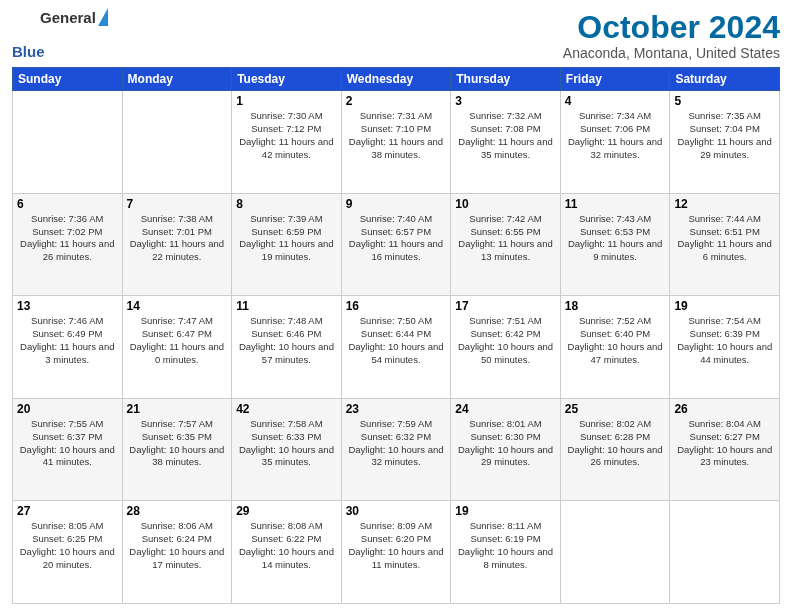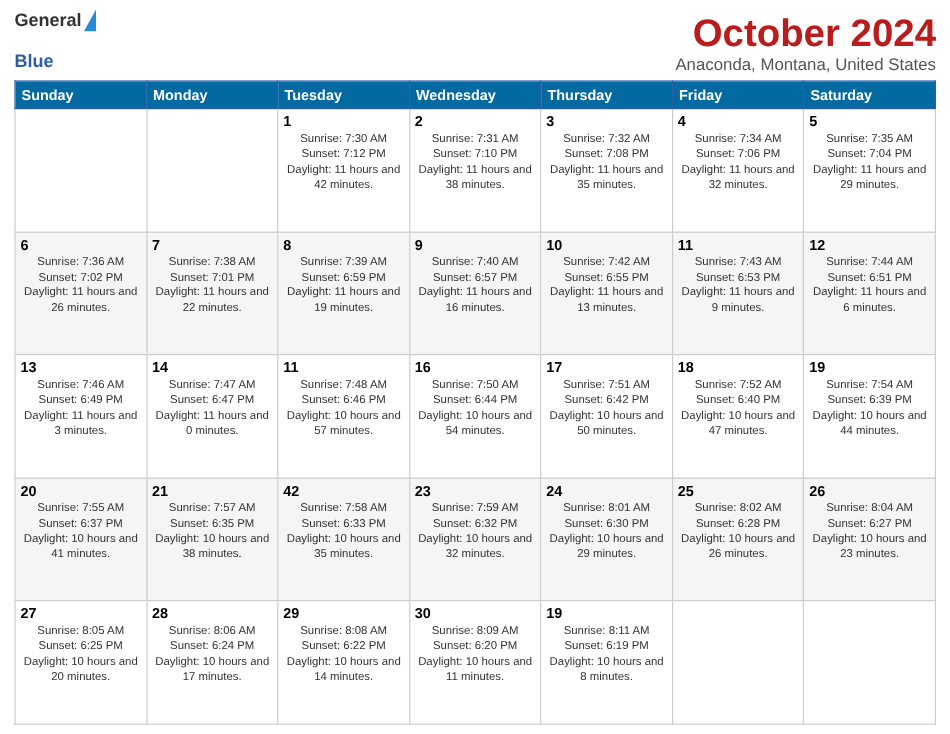--- a/index.html
+++ b/index.html
@@ -27,53 +27,53 @@
     .logo {
       display: flex;
       align-items: center;
       gap: 4px;
     }
     .logo-text {
       font-size: 15px;
       font-weight: bold;
       line-height: 1.1;
     }
-    .logo-general { color: #333; }
+    .logo-general { color: #333; margin-left: 28px; }
     .logo-blue { color: #2b5ea7; margin-top: 17px; }
     .logo-triangle {
       width: 0;
       height: 0;
       border-left: 10px solid transparent;
       border-bottom: 18px solid #2b8ad4;
       margin-left: 2px;
       margin-top: -2px;
     }
     .title-block {
       text-align: right;
     }
     .title-block h1 {
       font-size: 32px;
       font-weight: bold;
-      color: #b91c1c;
+      color: #0369a1;
       line-height: 1.1;
     }
     .title-block h2 {
       font-size: 14px;
       color: #555;
       font-weight: normal;
     }
     .calendar {
       flex: 1;
       border: 1px solid #ccc;
       border-collapse: collapse;
       width: 100%;
       table-layout: fixed;
     }
     .calendar thead tr th {
-      background: #0369a1;
+      background: #1d4ed8;
       color: #fff;
       text-align: left;
       padding: 4px 5px;
       font-size: 12px;
       font-weight: bold;
       border: 1px solid #2b5ea7;
     }
     .calendar tbody tr td {
       border: 1px solid #ccc;
       vertical-align: top;

